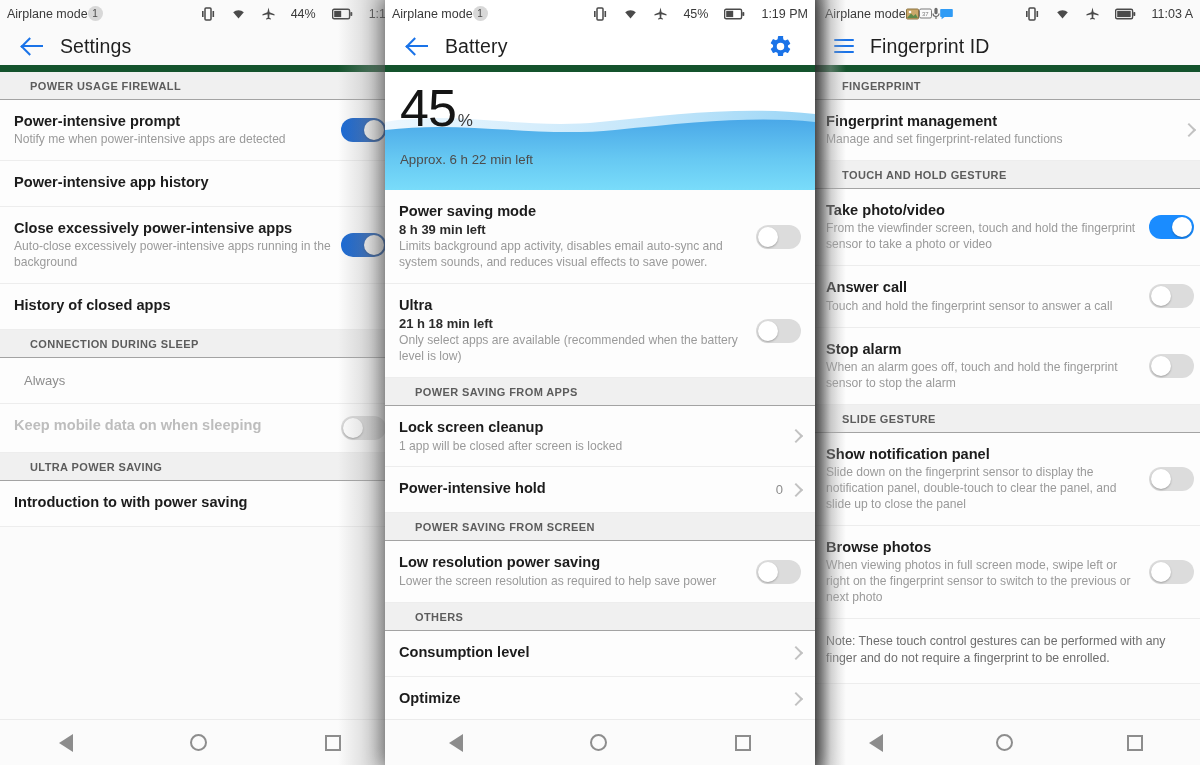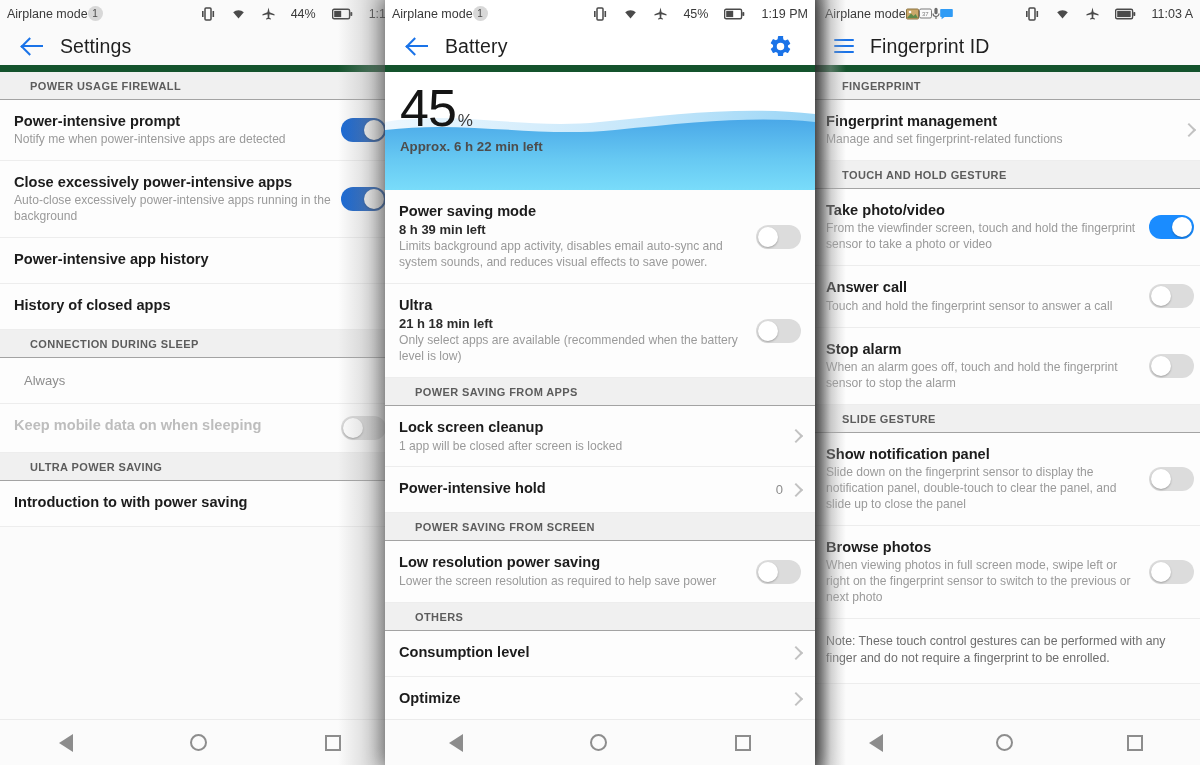--- a/index.html
+++ b/index.html
@@ -110,21 +110,21 @@
   #panel-battery .statusbar { background:#fff; }
   #panel-battery .appbar { background:#fff; }
   .battery-hero {
     position:relative; height:118px; overflow:hidden;
     background:#ffffff;
   }
   .wave-svg { position:absolute; left:0; bottom:0; width:100%; height:90px; display:block; }
   .hero-text { position:absolute; left:15px; top:12px; z-index:2; }
   .hero-pct { font-size:52px; line-height:.95; color:#151515; font-weight:400; letter-spacing:-1px; }
   .hero-pct small { font-size:17px; color:#3a3a3a; margin-left:2px; vertical-align:baseline; }
-  .hero-sub { margin-top:6px; font-size:13.3px; color:#4d4d4d;font-weight:bold; }
+  .hero-sub { margin-top:19px; font-size:13.3px; color:#4d4d4d; }
   #panel-battery .scroll { height: calc(765px - 27px - 45px - 118px - 46px); }
 
   
   #panel-fp { left:812px; width:388px; height:765px; z-index:2; background:#fbfbfb; }
   #panel-fp .scroll { height: calc(765px - 27px - 45px - 46px); }
   #panel-fp .row { padding-right: 6px; }
   #panel-fp .row-right { padding-left:6px; }
   .hamburger { width:20px; height:14px; display:flex; flex-direction:column; justify-content:space-between; }
   .hamburger span { display:block; height:2px; background:#1a73e8; border-radius:1px; }
 
@@ -202,33 +202,33 @@
         </div>
         <div class="row-right">
           <div class="toggle on deep">
               <span class="knob"></span>
             </div>
         </div>
       </div>
 
       <div class="row">
         <div class="row-main">
+          <div class="row-title">Power-intensive app history</div>
+        </div>
+      </div>
+
+      <div class="row">
+        <div class="row-main">
           <div class="row-title">Close excessively power-intensive apps</div>
           <div class="row-sub">Auto-close excessively power-intensive apps running in the background</div>
         </div>
         <div class="row-right">
           <div class="toggle on deep">
               <span class="knob"></span>
             </div>
-        </div>
-      </div>
-
-      <div class="row">
-        <div class="row-main">
-          <div class="row-title">Power-intensive app history</div>
         </div>
       </div>
 
       <div class="row">
         <div class="row-main">
           <div class="row-title">History of closed apps</div>
         </div>
       </div>
 
       <div class="sect-header">CONNECTION DURING SLEEP</div>

